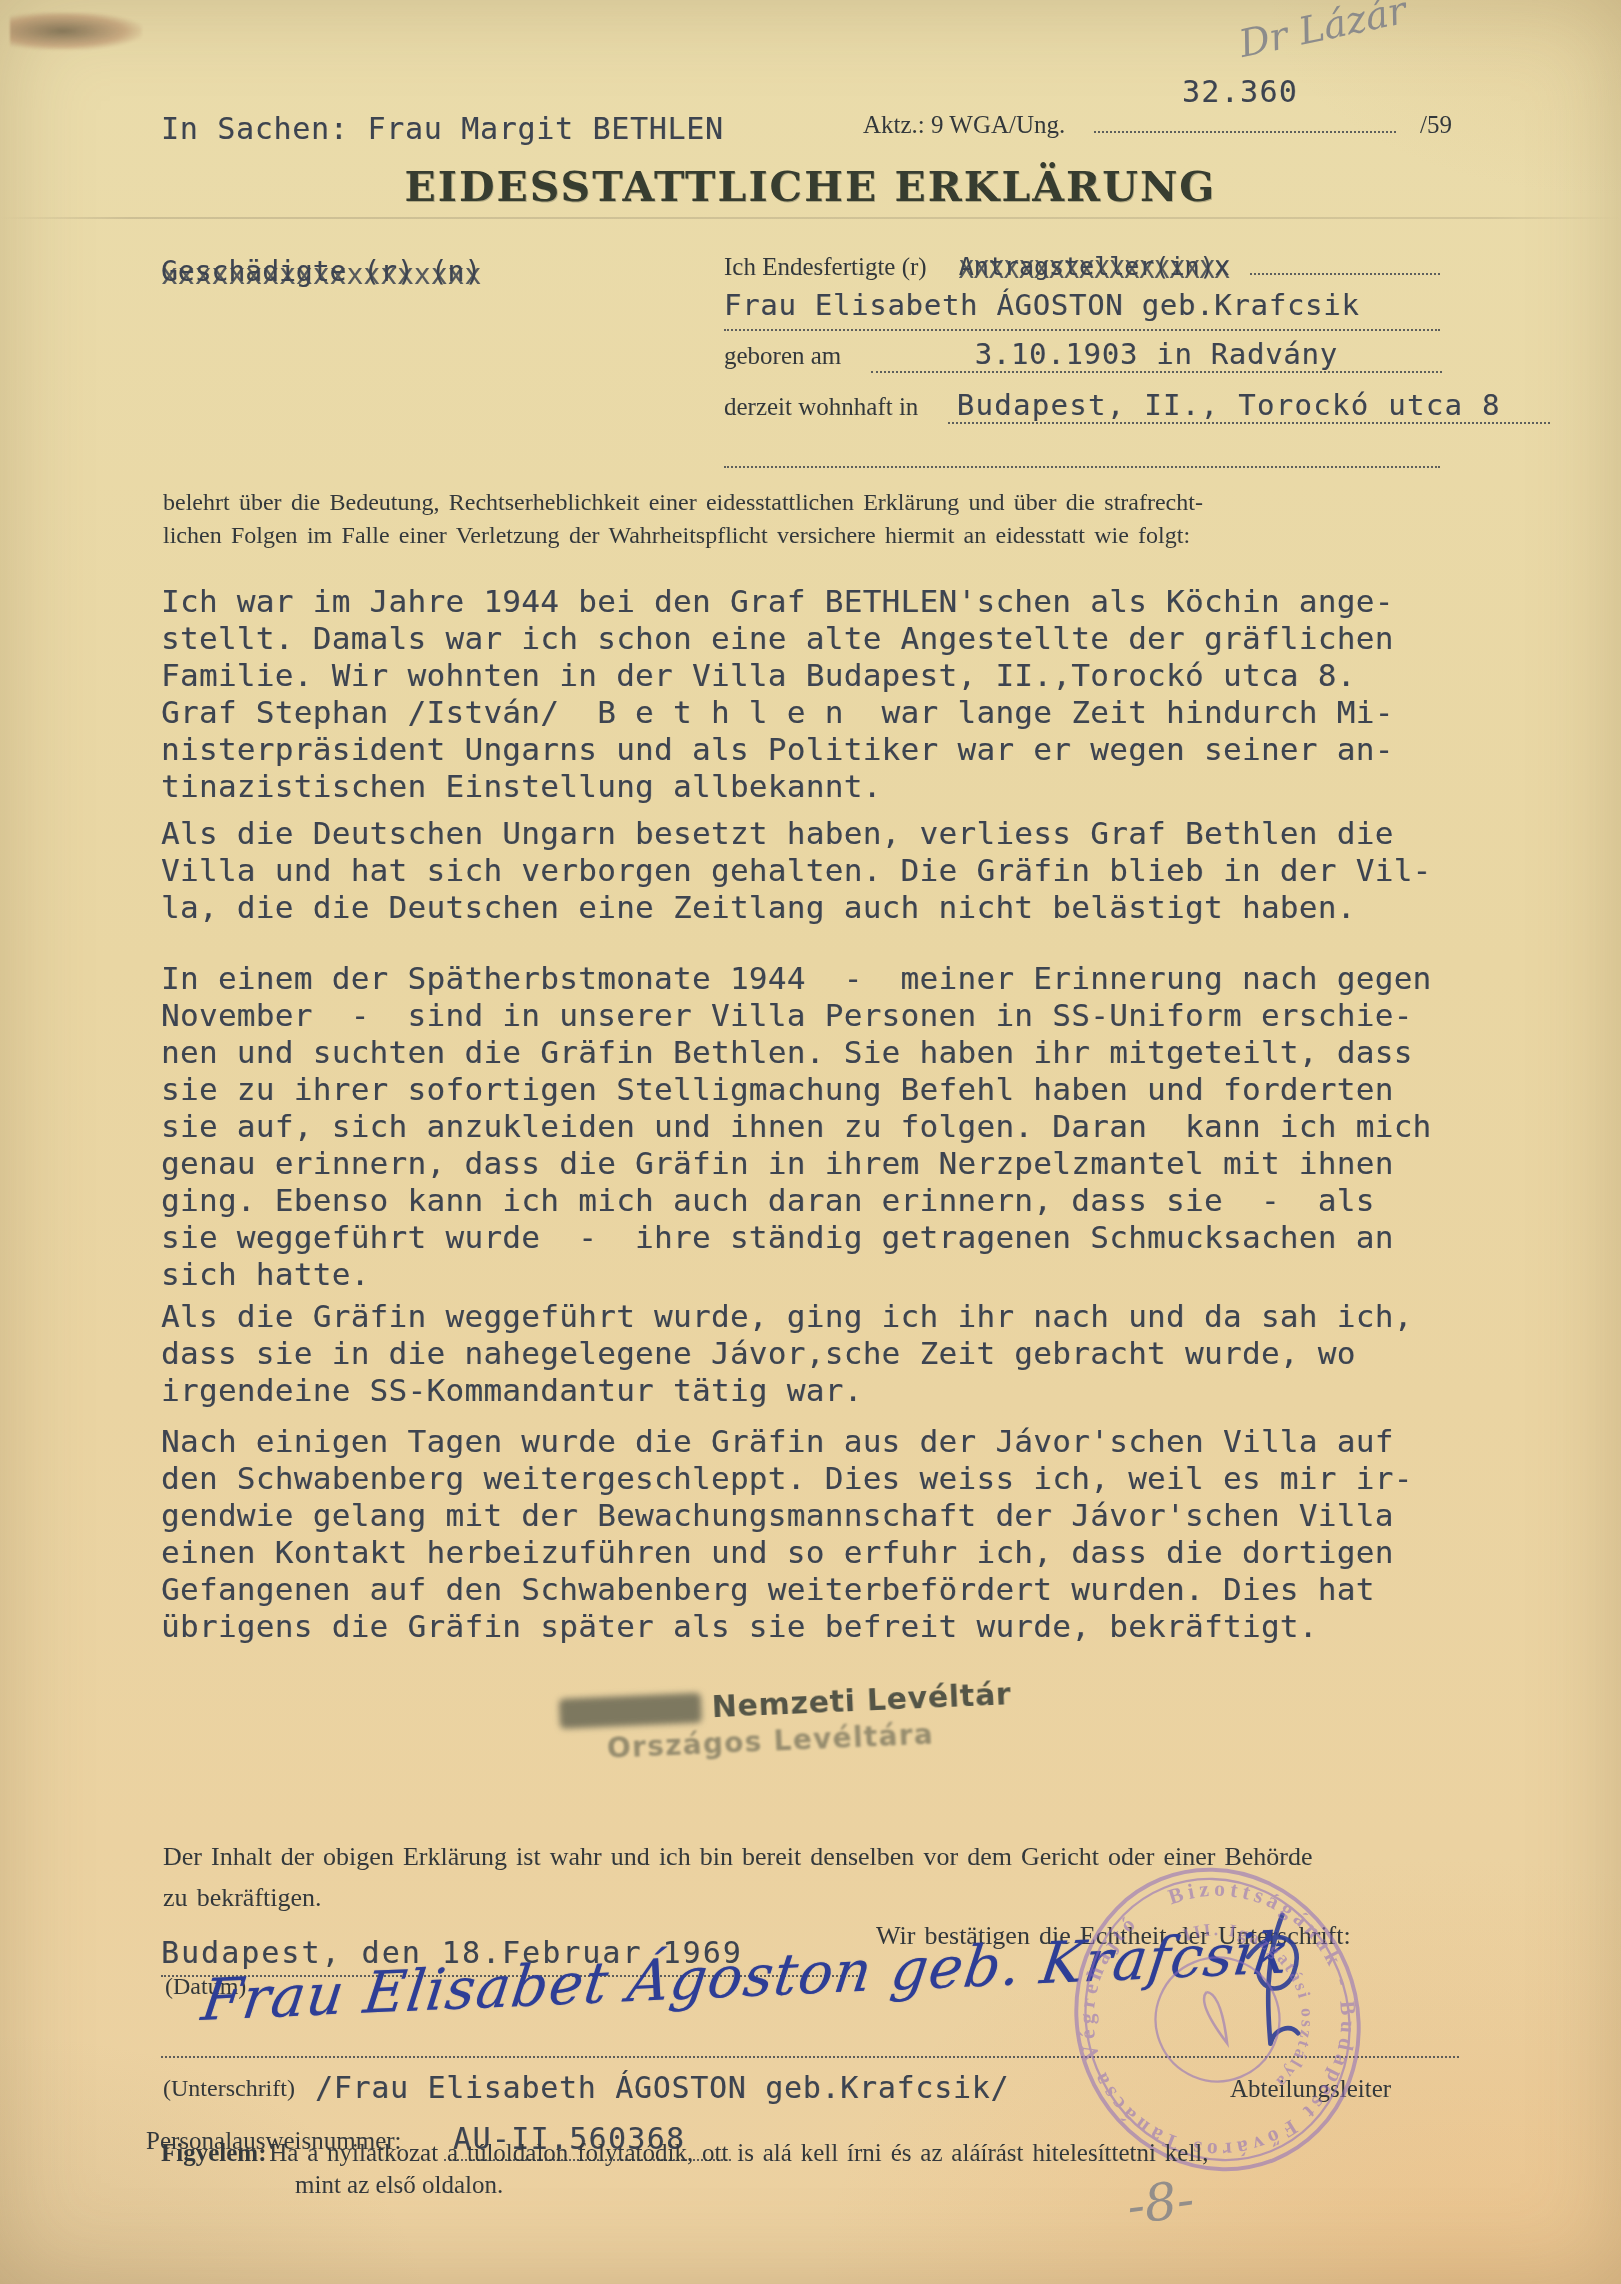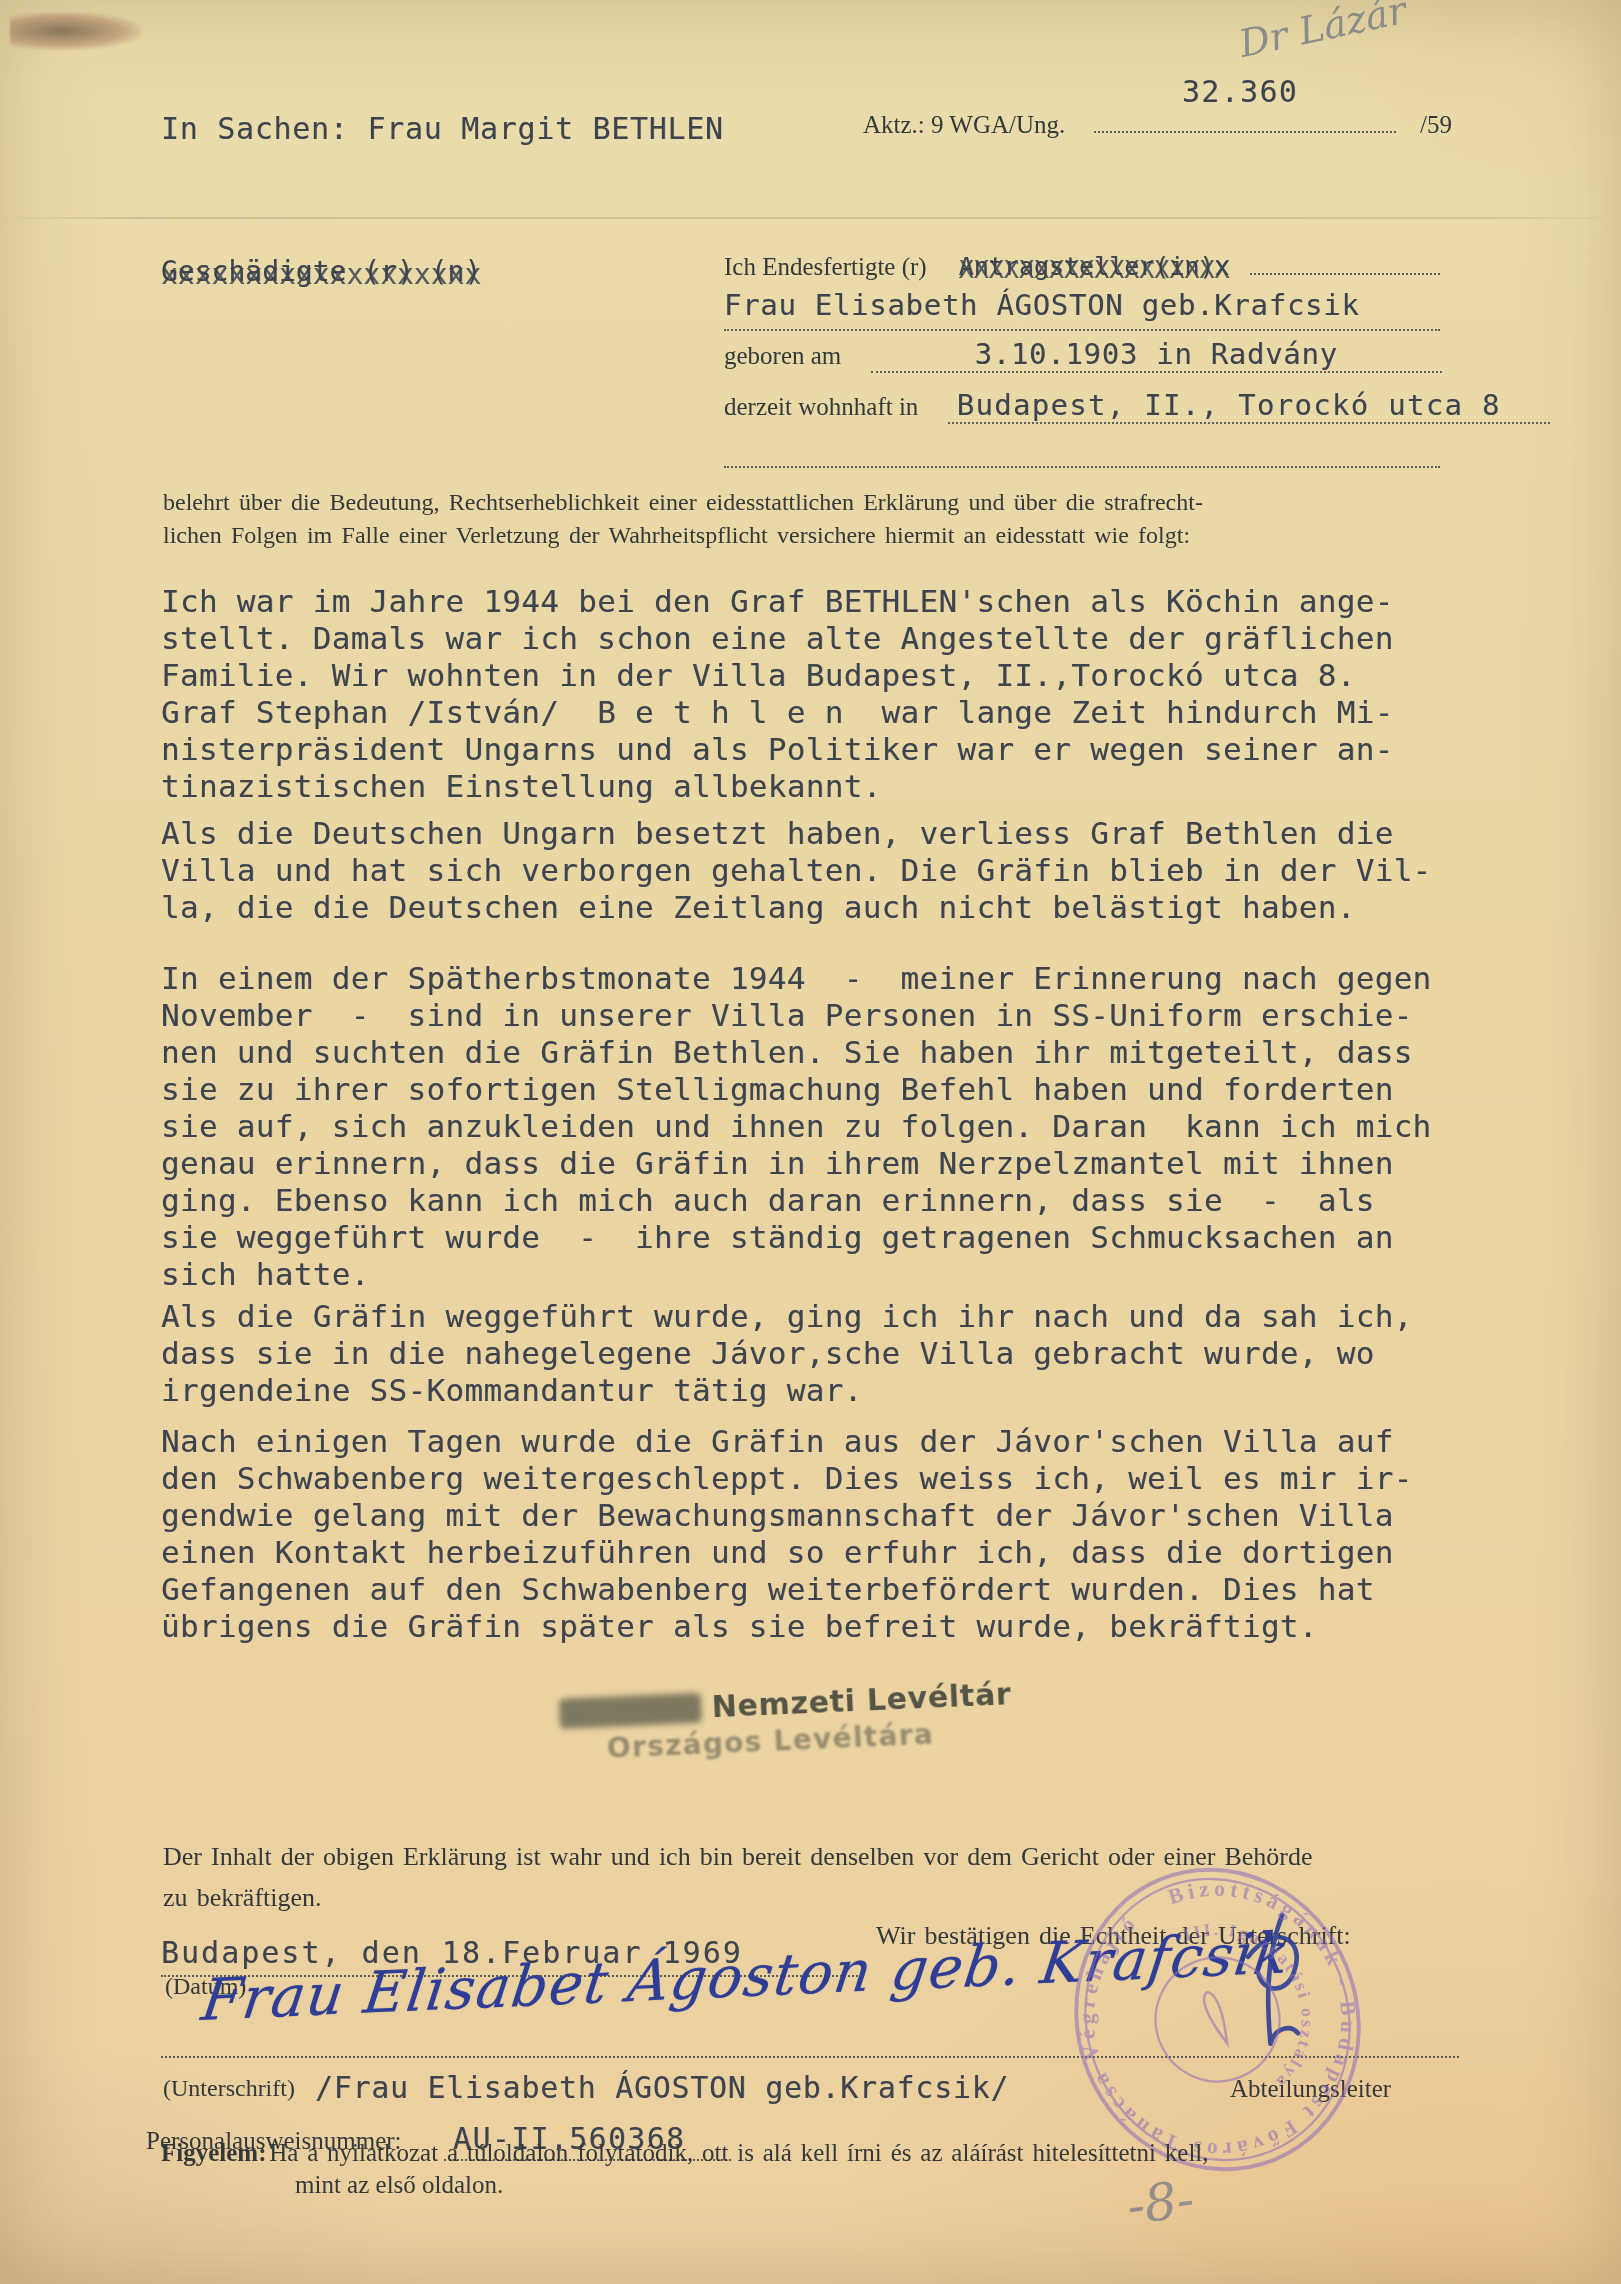--- a/index.html
+++ b/index.html
@@ -60,20 +60,21 @@
   
   <div class="abs tw" style="left:161px;top:111px;font-size:30px;letter-spacing:0.7px;">In Sachen: Frau Margit BETHLEN</div>
 
   <div class="abs flexrow" style="left:863px;top:111px;width:589px;">
     <span class="serif" style="font-size:25px;">Aktz.: 9 WGA/Ung.</span>
     <span class="fill" style="margin:0 4px 5.3px 9.2px;"></span>
     <span class="serif" style="font-size:25px;">/59</span>
   </div>
 
   
+  <div class="abs title" style="left:0;right:0;top:163px;text-align:center;">EIDESSTATTLICHE ERKLÄRUNG</div>
 
   
   <div class="abs struck tw" style="left:161px;top:255px;font-size:28px;">
     <span>Geschädigte (r) (n)</span>
     <span class="overlayX">xxxxxxxxxxxxxxxxxxx</span>
   </div>
 
   
   <div class="abs flexrow" style="left:724px;top:252px;width:716px;">
     <span class="serif" style="font-size:25px;white-space:nowrap;">Ich Endesfertigte (r)</span>
@@ -125,21 +126,21 @@
   <div class="abs tw para" style="left:161px;top:960px;width:1310px;">In einem der Spätherbstmonate 1944  -  meiner Erinnerung nach gegen
 November  -  sind in unserer Villa Personen in SS-Uniform erschie-
 nen und suchten die Gräfin Bethlen. Sie haben ihr mitgeteilt, dass
 sie zu ihrer sofortigen Stelligmachung Befehl haben und forderten
 sie auf, sich anzukleiden und ihnen zu folgen. Daran  kann ich mich
 genau erinnern, dass die Gräfin in ihrem Nerzpelzmantel mit ihnen
 ging. Ebenso kann ich mich auch daran erinnern, dass sie  -  als
 sie weggeführt wurde  -  ihre ständig getragenen Schmucksachen an
 sich hatte.</div>
   <div class="abs tw para" style="left:161px;top:1298px;width:1310px;">Als die Gräfin weggeführt wurde, ging ich ihr nach und da sah ich,
-dass sie in die nahegelegene Jávor,sche Villa gebracht wurde, wo
+dass sie in die nahegelegene Jávor,sche Zeit gebracht wurde, wo
 irgendeine SS-Kommandantur tätig war.</div>
   <div class="abs tw para" style="left:161px;top:1423px;width:1310px;">Nach einigen Tagen wurde die Gräfin aus der Jávor'schen Villa auf
 den Schwabenberg weitergeschleppt. Dies weiss ich, weil es mir ir-
 gendwie gelang mit der Bewachungsmannschaft der Jávor'schen Villa
 einen Kontakt herbeizuführen und so erfuhr ich, dass die dortigen
 Gefangenen auf den Schwabenberg weiterbefördert wurden. Dies hat
 übrigens die Gräfin später als sie befreit wurde, bekräftigt.</div>
 
   
   <div class="abs arch" style="left:560px;top:1686px;">

